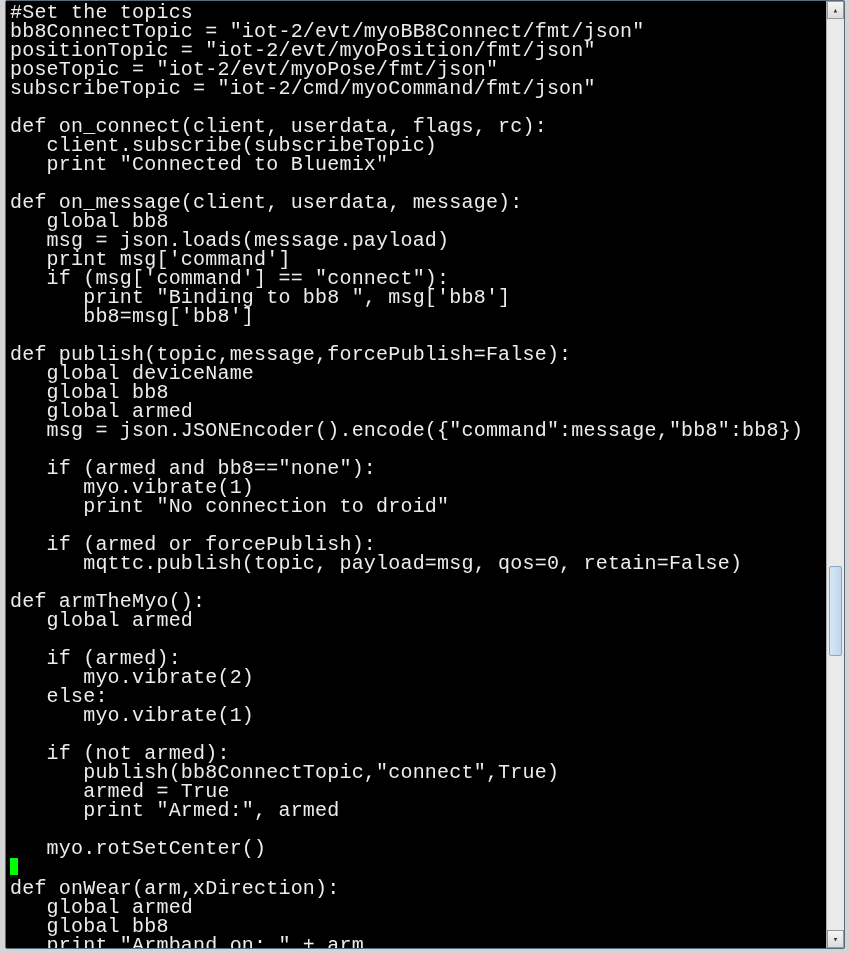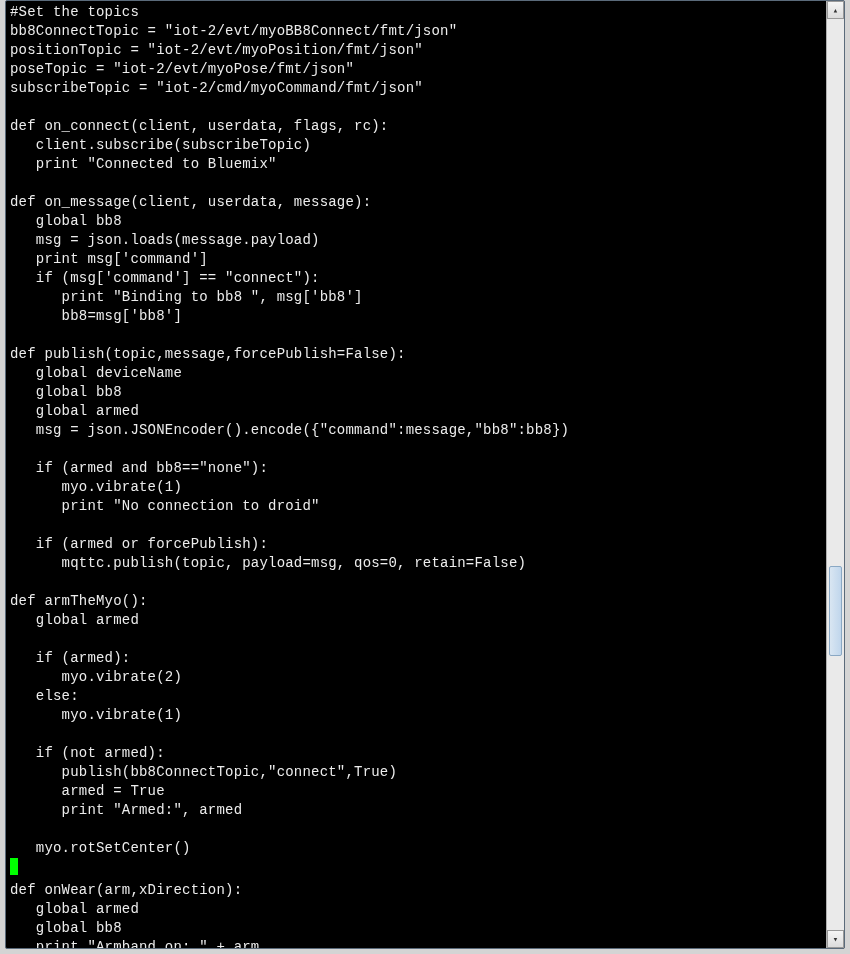--- a/index.html
+++ b/index.html
@@ -19,21 +19,21 @@
       bottom: 5px;
       background: #000;
       border: 1px solid #5a6a7a;
       border-radius: 2px;
       display: flex;
     }
     .editor {
       flex: 1;
       padding: 2px 4px;
       color: #ececec;
-      font-size: 14px;
+      font-size: 20px;
       line-height: 19px;
       white-space: pre;
       letter-spacing: 0.2px;
       overflow: hidden;
     }
     .scrollbar {
       width: 18px;
       background: #e9e9e9;
       border-left: 1px solid #b0b0b0;
       position: relative;

